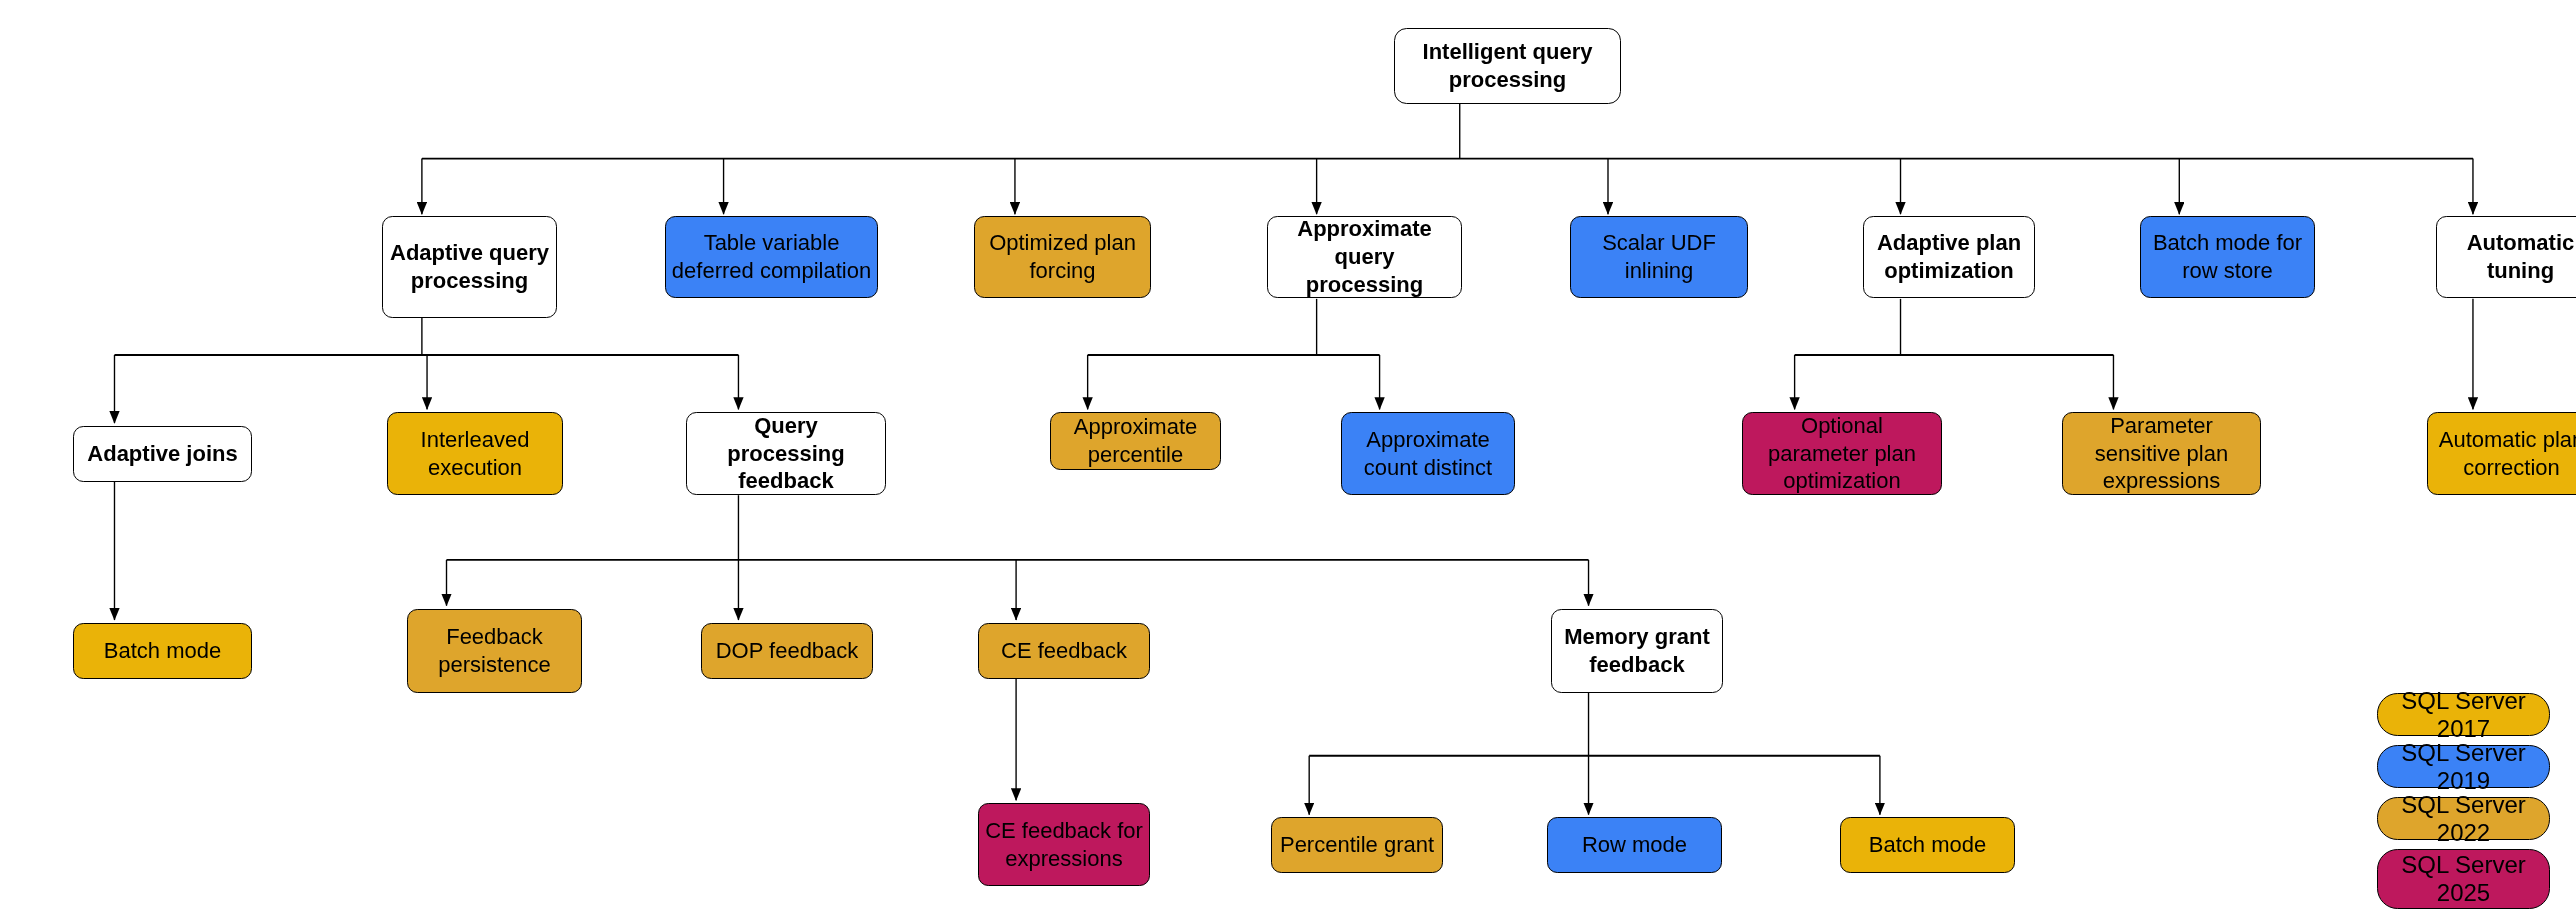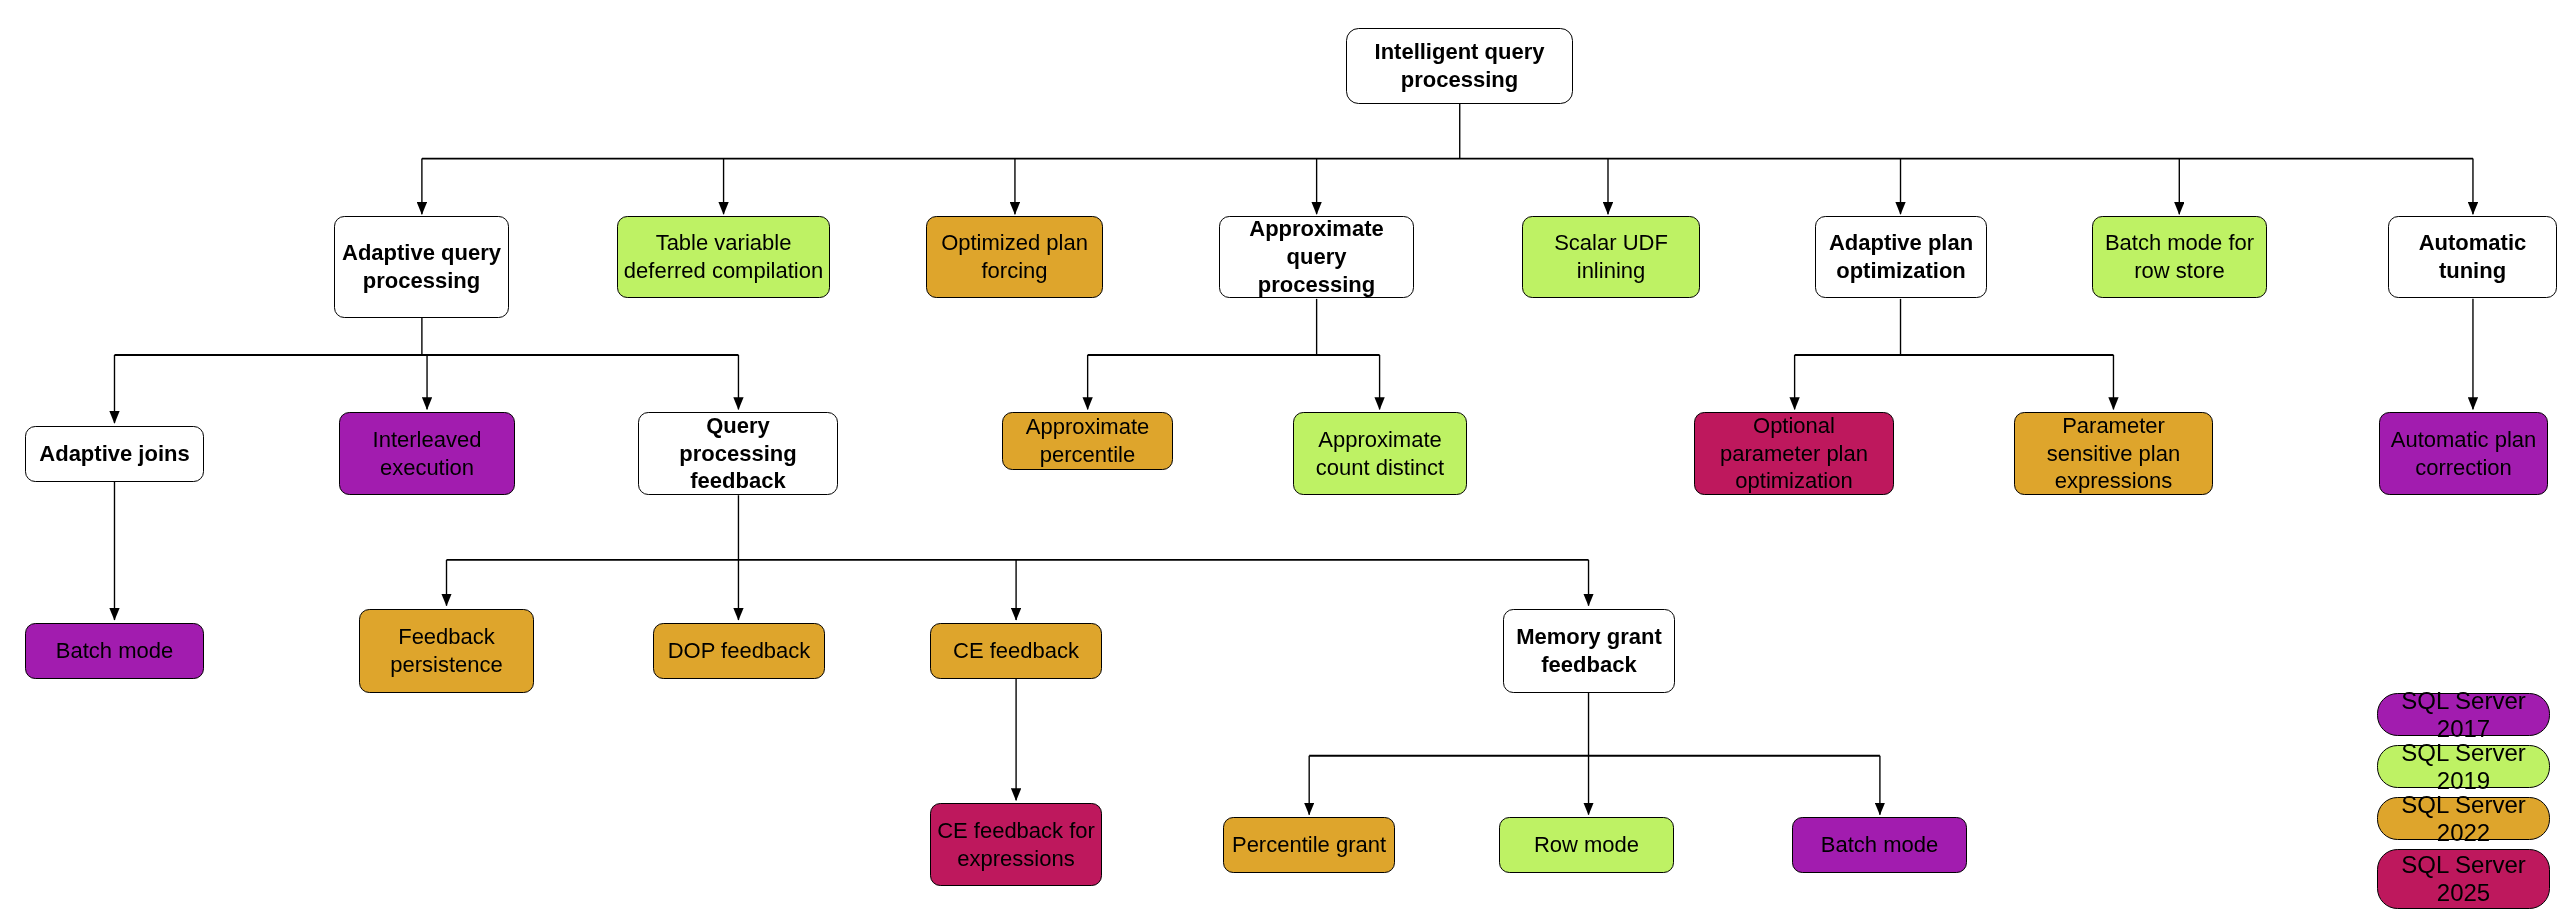--- a/index.html
+++ b/index.html
@@ -8,24 +8,25 @@
     font-family:"Liberation Sans","DejaVu Sans",sans-serif;color:#000;
     overflow:hidden;
   }
   #connectors{position:absolute;left:0;top:0;width:2576px;height:916px;}
   .node{
     position:absolute;box-sizing:border-box;
     border:1.7px solid #000;border-radius:10.3px;
     display:flex;align-items:center;justify-content:center;text-align:center;
     font-size:22px;line-height:1.26;padding:2.3px 5.7px;
     background:#ffffff;
+    margin-left:48px;
   }
   .cat{font-weight:bold;background:#ffffff;}
-  .v2017{background:#a21caf;}
-  .v2019{background:#bef264;}
+  .v2017{background:#eab308;}
+  .v2019{background:#3b82f6;}
   .v2022{background:#dea52c;}
   .v2025{background:#be185d;}
   .root{border-radius:12.6px;}
   .legend-pill{
     position:absolute;box-sizing:border-box;
     border:1.7px solid #000;border-radius:20.6px;
     display:flex;align-items:center;justify-content:center;text-align:center;
     font-size:24px;
   }
 </style>

